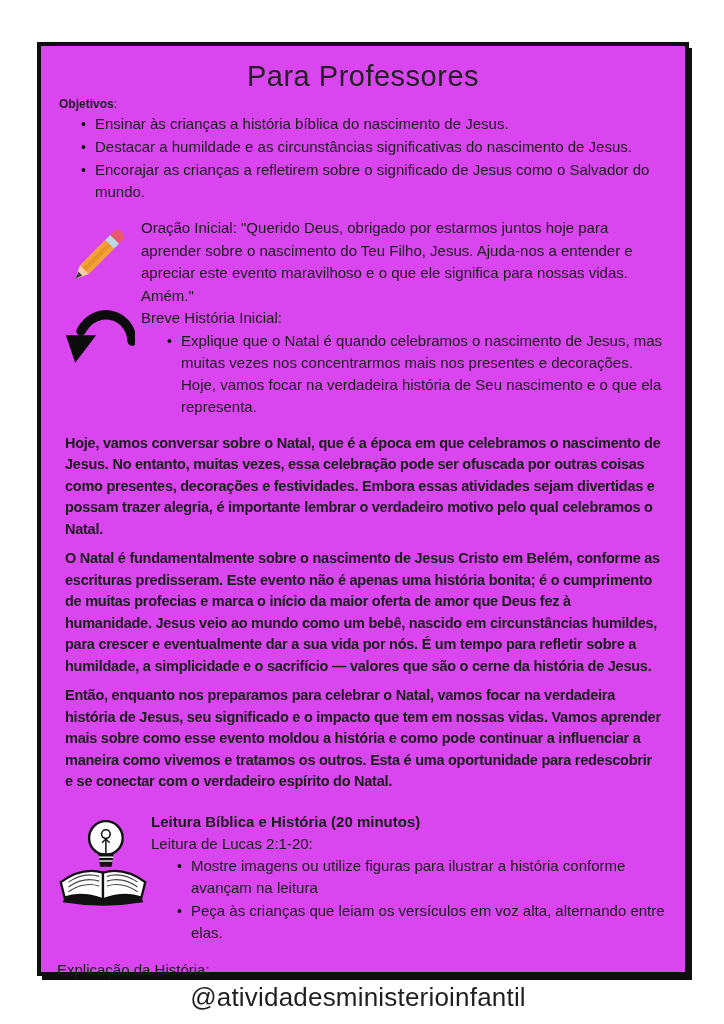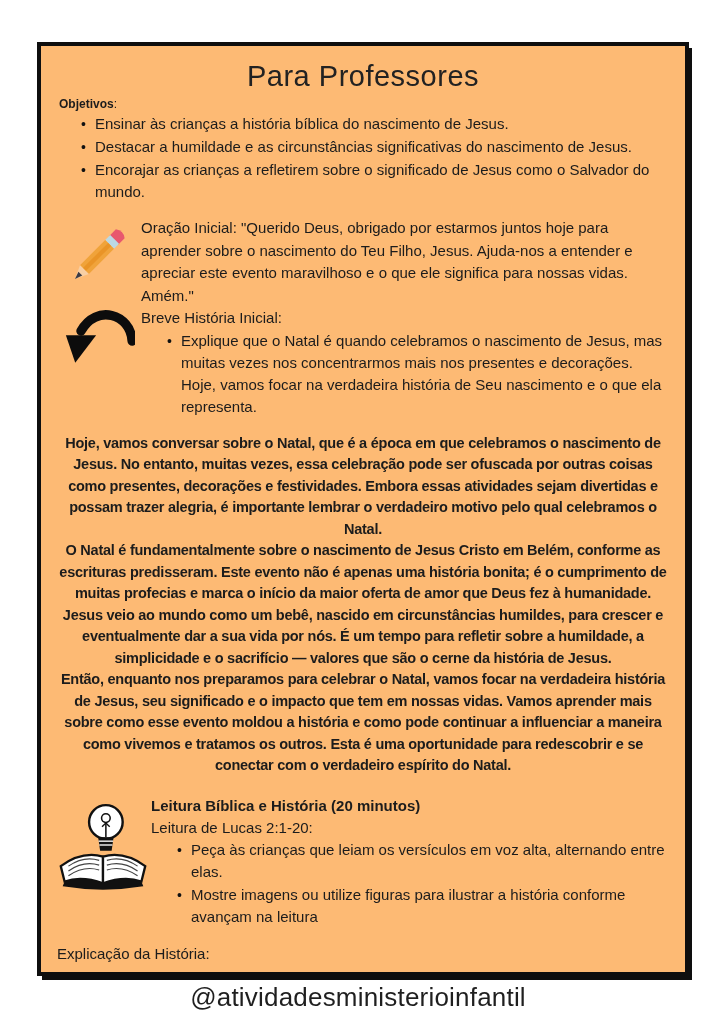--- a/index.html
+++ b/index.html
@@ -3,21 +3,21 @@
 <meta charset="utf-8">
 <style>
   html,body{margin:0;padding:0;}
   body{
     width:724px;height:1024px;position:relative;background:#ffffff;
     font-family:"Liberation Sans",sans-serif;color:#1c1c1c;
     -webkit-font-smoothing:antialiased;overflow:hidden;
   }
   .frame{
     position:absolute;left:37px;top:42px;width:652px;height:934px;
-    box-sizing:border-box;border:4px solid #0e0e0e;background:#fdba74;
+    box-sizing:border-box;border:4px solid #0e0e0e;background:#d946ef;
     box-shadow:4px 5px 0 -1px #0e0e0e;
     padding:10px 14px 0 14px;
   }
   .title{
     text-align:center;font-size:29px;font-weight:400;color:#222;
     margin:4px 0 2px 0;letter-spacing:.5px;
   }
   .subtitle{
     text-align:center;font-size:23.5px;font-weight:700;color:#111;
     margin:0 0 10px 0;letter-spacing:-0.2px;
@@ -34,21 +34,21 @@
   }
   .section-row{display:flex;margin-top:14px;}
   .icon-col{width:86px;flex:0 0 86px;position:relative;}
   .text-col{flex:1;padding-right:4px;}
   .sec-heading{font-size:15px;font-weight:700;line-height:22px;margin:0;}
   .sec-line{font-size:15px;line-height:22.5px;margin:0;}
   .boldpara{
     margin:14px 2px 0 2px;font-size:14.5px;font-weight:700;
     line-height:21.5px;letter-spacing:-0.25px;
   }
-  .boldpara p{margin:0;text-align:center;}
+  .boldpara p{margin:8px;}
   .expl-label{margin:16px 0 2px 2px;font-size:15px;}
   .footer{
     position:absolute;left:0;top:982px;width:716px;text-align:center;
     font-size:26px;color:#1f1f1f;letter-spacing:.2px;
   }
   .pencil-svg{position:absolute;left:2px;top:0px;}
   .arrow-svg{position:absolute;left:8px;top:86px;}
   .bulbbook-svg{position:absolute;left:0px;top:0px;}
   .leitura-col{width:96px;flex:0 0 96px;position:relative;}
 </style>
@@ -113,22 +113,22 @@
         <path d="M94 74 Q72 58 50 64 L50 92 Q72 84 90 90 Z" fill="#ffffff" stroke="#111" stroke-width="2.4"></path>
         <path d="M10 90 Q28 84 50 92 Q72 84 90 90 L92 95 Q50 102 8 95 Z" fill="#111"></path>
         <path d="M14 74 Q30 63 46 68 M14 79 Q30 68 46 73 M14 84 Q30 73 46 78" fill="none" stroke="#444" stroke-width="1.2"></path>
         <path d="M86 74 Q70 63 54 68 M86 79 Q70 68 54 73 M86 84 Q70 73 54 78" fill="none" stroke="#444" stroke-width="1.2"></path>
       </svg>
     </div>
     <div class="text-col">
       <p class="sec-heading">Leitura Bíblica e História (20 minutos)</p>
       <p class="sec-line">Leitura de Lucas 2:1-20:</p>
       <ul class="dotlist">
+        <li>Mostre imagens ou utilize figuras para ilustrar a história conforme avançam na leitura</li>
         <li>Peça às crianças que leiam os versículos em voz alta, alternando entre elas.</li>
-        <li>Mostre imagens ou utilize figuras para ilustrar a história conforme avançam na leitura</li>
       </ul>
     </div>
   </div>
 
   <div class="expl-label">Explicação da História:</div>
 
 </div>
 
 <div class="footer">@atividadesministerioinfantil</div>
 

